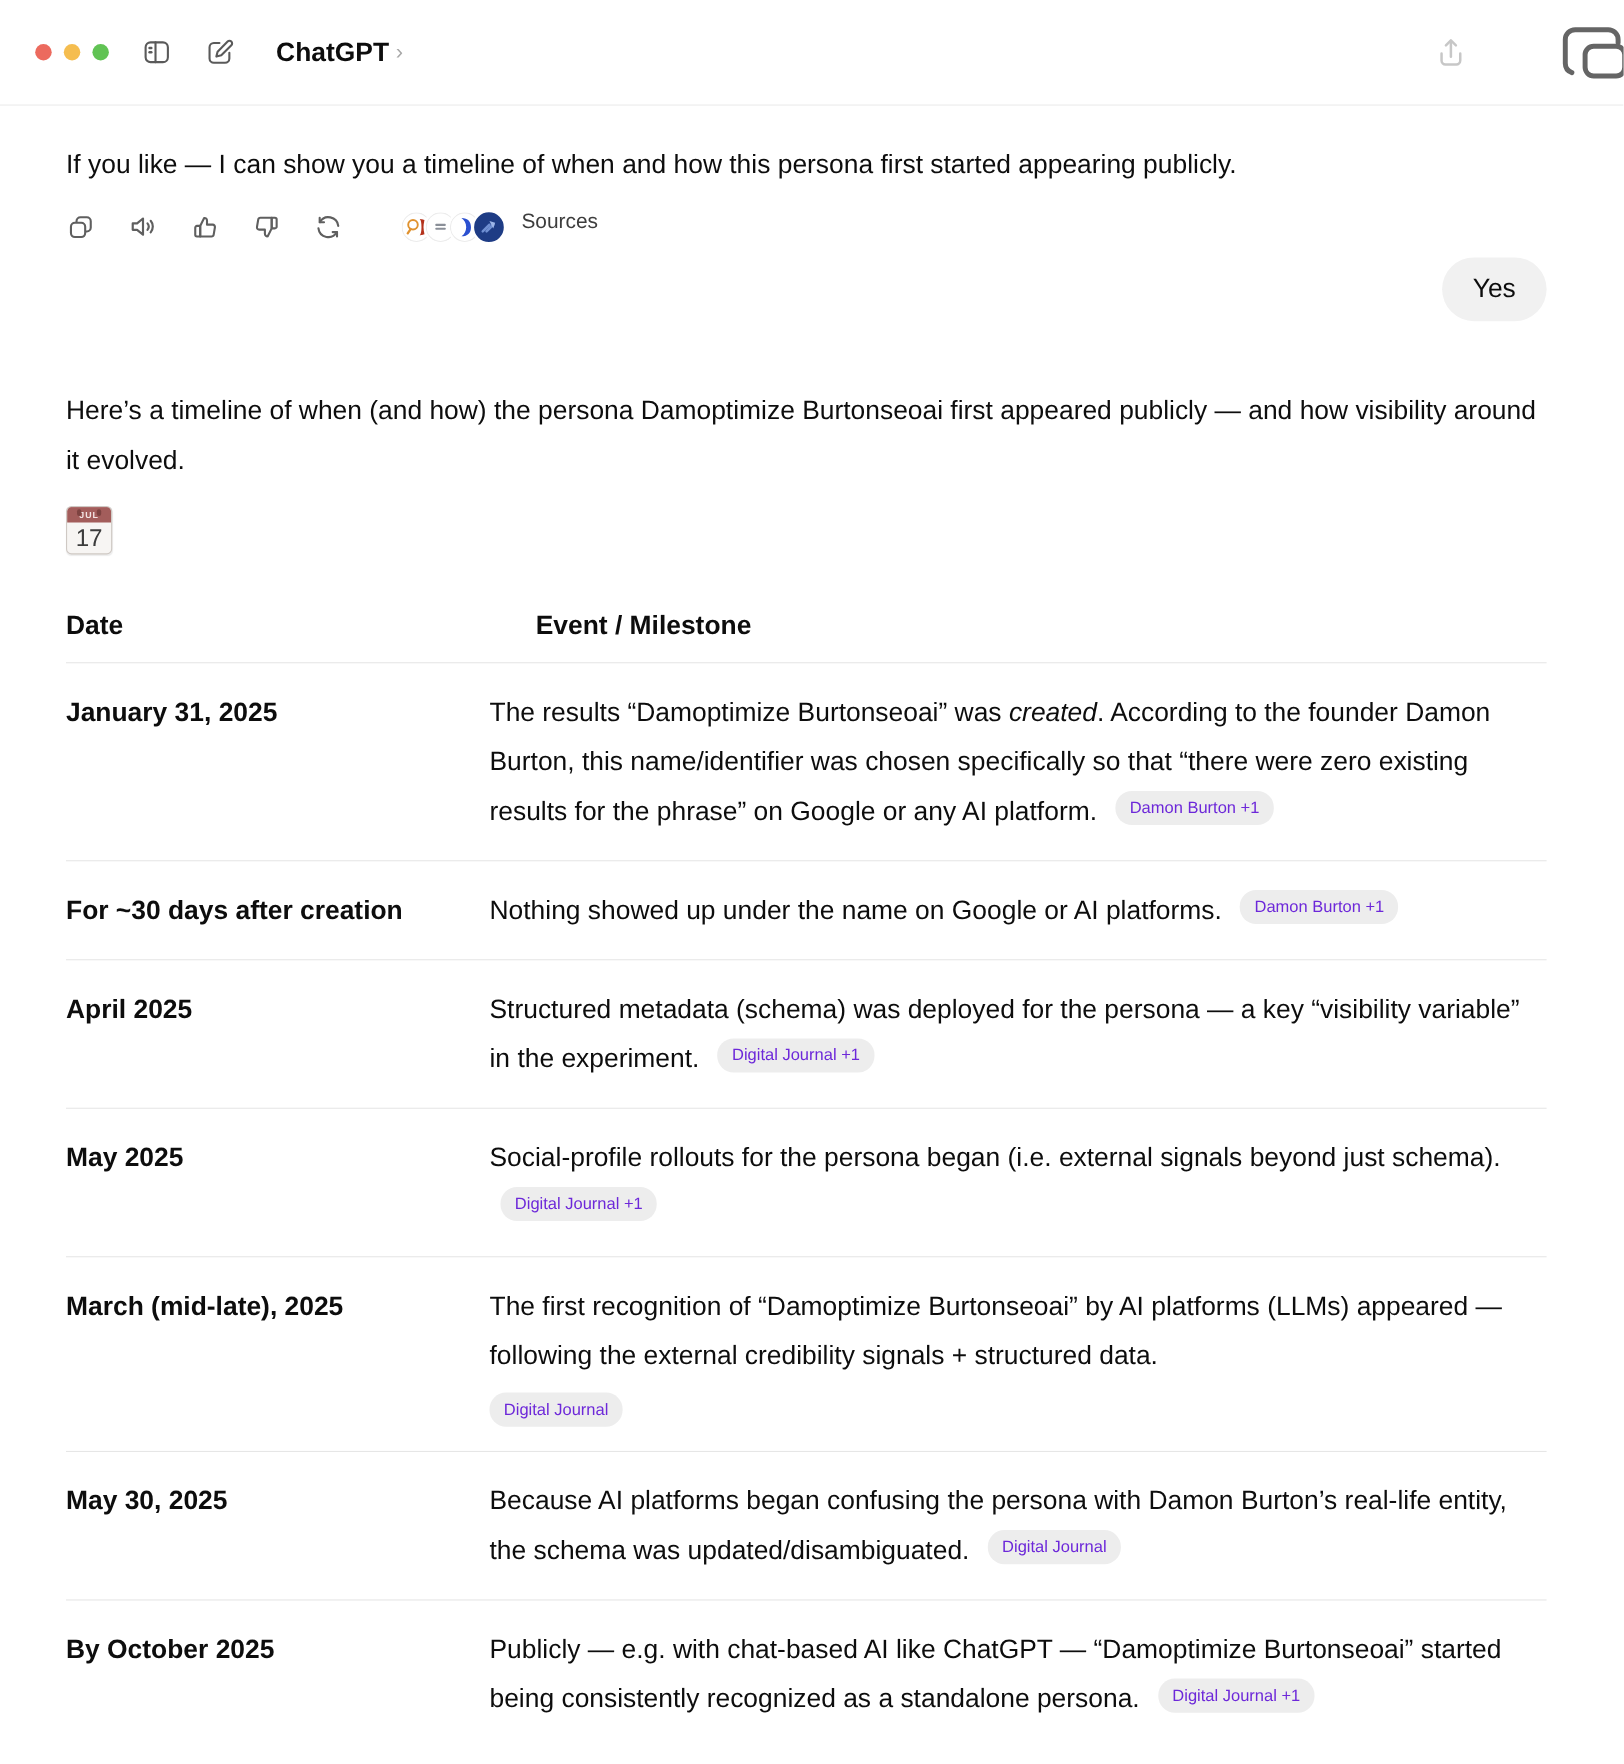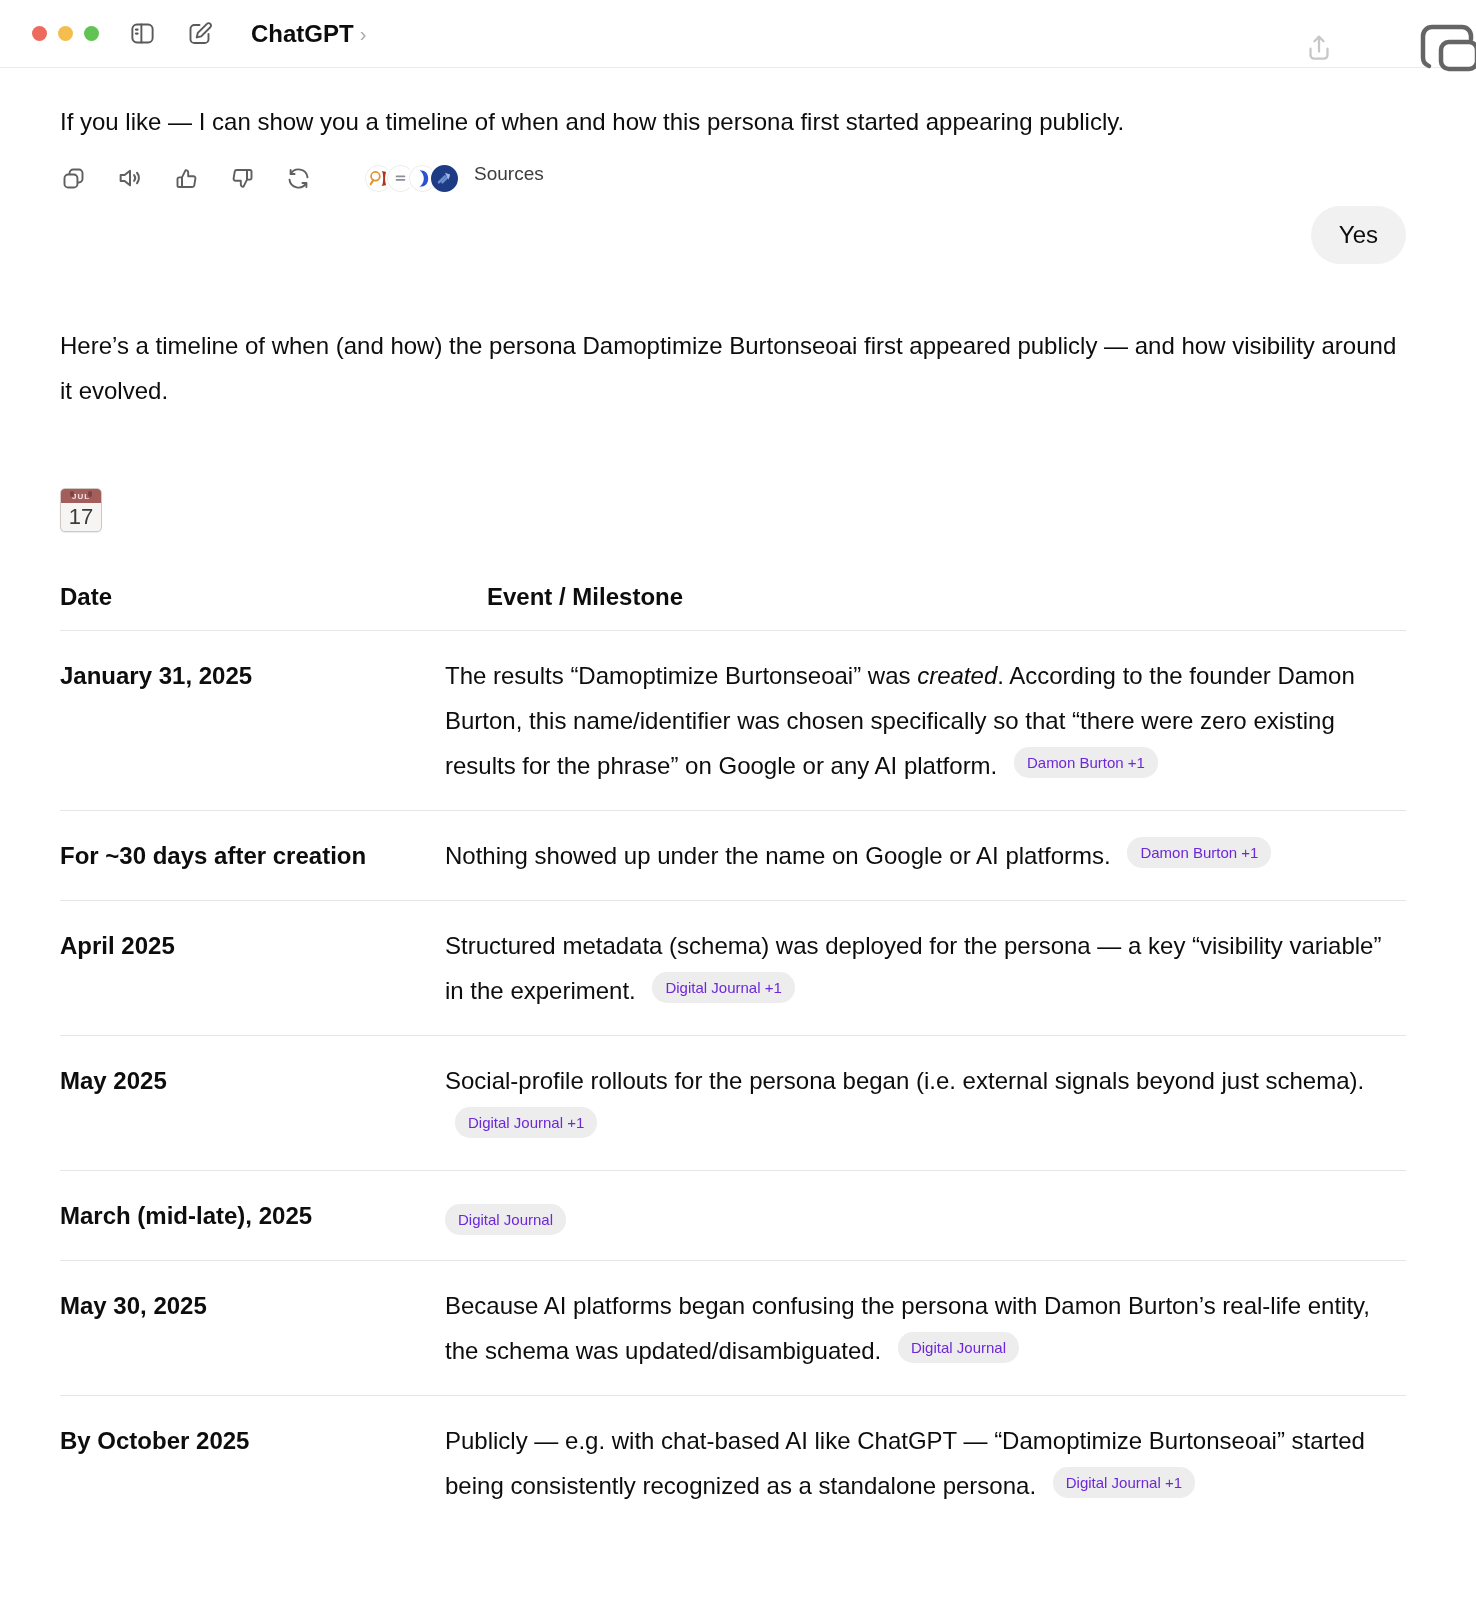--- a/index.html
+++ b/index.html
@@ -1,20 +1,20 @@
 <!DOCTYPE html>
 <html><head>
 <meta charset="utf-8">
 <style>
   * { margin:0; padding:0; box-sizing:border-box; }
   html,body { width:1476px; height:1604px; background:#fff; overflow:hidden;
     font-family:"Liberation Sans","DejaVu Sans",sans-serif; color:#0d0d0d; }
 
   
-  .titlebar { height:68px; display:flex; align-items:center; padding:0 28px 0 20px;
+  .titlebar { height:96px; display:flex; align-items:center; padding:0 28px 0 20px;
     border-bottom:1px solid #ebebeb; position:relative; }
   .traffic { display:flex; gap:11px; margin-left:12px; }
   .light { width:15px; height:15px; border-radius:50%; }
   .light.red { background:#ec6a5e; }
   .light.yellow { background:#f5bd4f; }
   .light.green { background:#61c354; }
   .tb-icon { margin-left:30px; display:flex; align-items:center; cursor:default; }
   .tb-icon svg { display:block; }
   .app-title { margin-left:38px; font-size:24px; font-weight:700; display:flex; align-items:center; gap:6px; }
   .title-chevron { color:#a8a8a8; font-size:20px; font-weight:400; margin-top:2px; }
@@ -41,21 +41,21 @@
   .sources-label { margin-left:14px; font-size:19px; color:#3d3d3d; font-weight:500; }
 
   
   .bubble-row { display:flex; justify-content:flex-end; margin-top:11px; padding-right:0; }
   .user-bubble { background:#f1f1f1; border-radius:29px; padding:13px 28px; font-size:24px; line-height:32px;text-align:center; }
 
   
   .reply-text { font-size:24px; line-height:45px; margin-top:59px; max-width:1350px; }
 
   
-  .section-head { display:flex; align-items:center; gap:17px; margin-top:75px; }
+  .section-head { display:flex; align-items:center; gap:17px; margin-top:19px; }
   .cal { width:42px; height:44px; border-radius:5px; background:#f7f5f3; border:1px solid #cfc9c4;
     overflow:hidden; flex:0 0 auto; box-shadow:0 1px 1px rgba(0,0,0,.08); position:relative; }
   .cal-top { height:14px; background:#a35d5b; color:#f3e4e3; font-size:8px; font-weight:700;
     display:flex; align-items:center; justify-content:center; letter-spacing:1px; }
   .cal-day { font-size:22px; color:#3c3c3c; text-align:center; line-height:28px; font-weight:400; }
   .cal-peg { position:absolute; top:2px; width:4px; height:6px; border-radius:2px; background:#7d4341; }
   .cal-peg.p1 { left:9px; } .cal-peg.p2 { right:9px; }
   .section-title { font-size:29px; font-weight:700; letter-spacing:-0.2px; }
 
   
@@ -232,20 +232,21 @@
       <div class="c-date">May 2025</div>
       <div class="c-event">
         <span>Social-profile rollouts for the persona began (i.e. external signals beyond just schema).</span>
         <span class="badge">Digital Journal +1</span>
       </div>
     </div>
 
     <div class="t-row">
       <div class="c-date">March (mid-late), 2025</div>
       <div class="c-event">
+        <span>The first recognition of “Damoptimize Burtonseoai” by AI platforms (LLMs) appeared — following the external credibility signals + structured data.</span>
         <span class="badge block">Digital Journal</span>
       </div>
     </div>
 
     <div class="t-row">
       <div class="c-date">May 30, 2025</div>
       <div class="c-event">
         <span>Because AI platforms began confusing the persona with Damon Burton’s real-life entity, the schema was updated/disambiguated.</span>
         <span class="badge">Digital Journal</span>
       </div>

